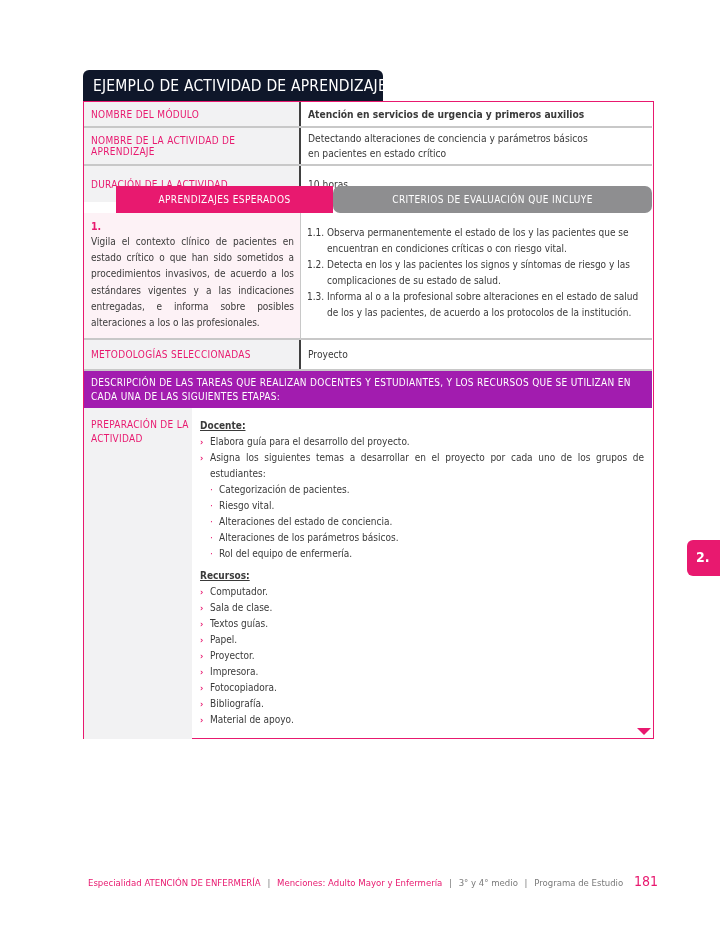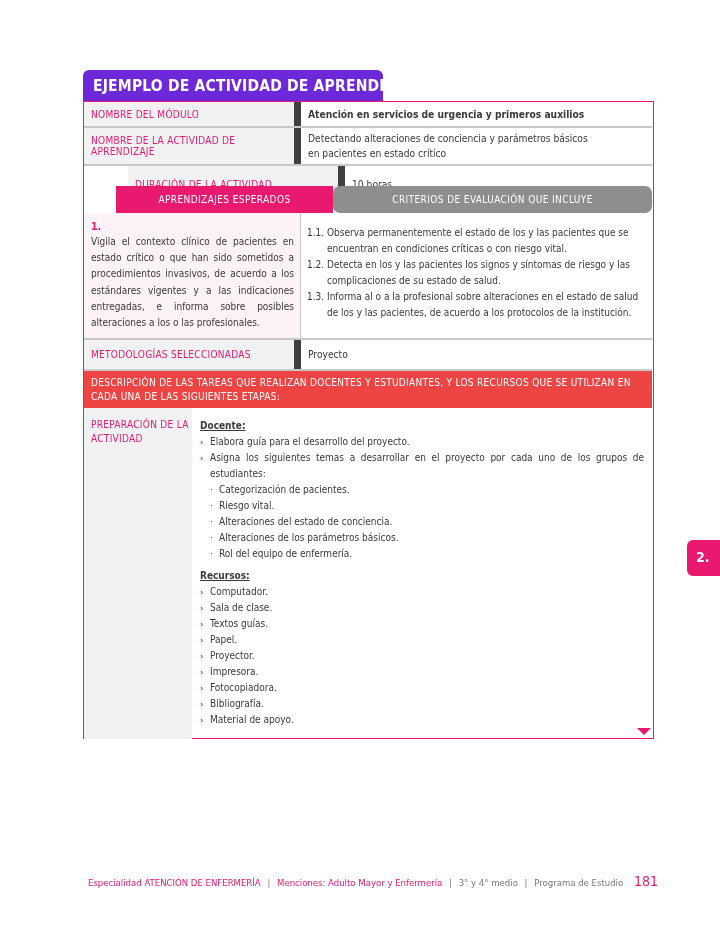--- a/index.html
+++ b/index.html
@@ -1,53 +1,53 @@
 <!DOCTYPE html>
 <html><head>
 <meta charset="utf-8">
 <style>
   * { box-sizing: border-box; margin: 0; padding: 0; }
   html, body { width: 720px; height: 932px; background: #ffffff; overflow: hidden; }
   body { position: relative; font-family: "DejaVu Sans Condensed", "DejaVu Sans", "Liberation Sans", sans-serif; color: #3a3a3a; }
 
   .title-tab {
     position: absolute; left: 83px; top: 70px; width: 300px; height: 32px;
-    background: #6d28d9; color: #fff; border-radius: 6px 6px 0 0;
-    font-size: 15.5px; letter-spacing: 0.2px; padding: 7px 0 0 10px; white-space: nowrap; font-weight: bold;
+    background: #0f172a; color: #fff; border-radius: 6px 6px 0 0;
+    font-size: 15.5px; letter-spacing: 0.2px; padding: 7px 0 0 10px; white-space: nowrap;
   }
 
   .frame {
     position: absolute; left: 83px; top: 101px; width: 571px; height: 638px;
     border: 1.5px solid #e8196f; border-top: 1.5px solid #e8196f;
   }
 
   .row { position: absolute; left: 0; width: 568px; display: flex; }
   .lab {
     width: 217px; background: #f2f2f3; color: #e8196f; font-size: 10px; letter-spacing: 0.3px;
-    padding-left: 7px; display: flex; align-items: center; border-right: 7px solid #404040;
+    padding-left: 7px; display: flex; align-items: center; border-right: 2px solid #404040;
   }
   .val { flex: 1; font-size: 10.2px; color: #3a3a3a; padding-left: 7px; display: flex; align-items: center; line-height: 15px; }
   .val.bold { font-weight: bold; }
   .hline { position: absolute; left: 0; width: 568px; height: 2px; background: #c8c8c8; }
 
   .hdr-pink { background: #e8196f; color: #fff; font-size: 10px; letter-spacing: 0.4px; justify-content: center; margin-left: 32px; }
   .hdr-gray { background: #8e8e90; color: #fff; font-size: 10px; letter-spacing: 0.4px; justify-content: center; }
 
   .exp-left {
     width: 217px; background: #fdf2f6; border-right: 1px solid #c8c8c8; padding: 6px 6px 0 7px;
     font-size: 10px; line-height: 16.2px; color: #3a3a3a; text-align: justify;
   }
   .exp-num { color: #e8196f; font-weight: bold; font-size: 10.5px; display: block; line-height: 15px; }
   .exp-right { flex: 1; padding: 12px 8px 0 6px; font-size: 10px; line-height: 16px; }
   .crit { display: flex; }
   .crit-num { width: 20px; flex-shrink: 0; }
   .crit-txt { flex: 1; }
 
   .desc-bar {
-    position: absolute; left: 0; top: 269px; width: 568px; height: 37px; background: #ef4444; color: #fff;
+    position: absolute; left: 0; top: 269px; width: 568px; height: 37px; background: #a21caf; color: #fff;
     font-size: 10px; letter-spacing: 0.3px; line-height: 14px; padding: 5px 8px 0 7px;
   }
 
   .prep-left {
     position: absolute; left: 0; top: 306px; width: 108px; height: 331px; background: #f2f2f3;
     color: #e8196f; font-size: 10px; letter-spacing: 0.3px; line-height: 14px; padding: 10px 0 0 7px;
   }
   .prep-right { position: absolute; left: 108px; top: 306px; width: 460px; padding: 10px 8px 0 8px; font-size: 10px; line-height: 16px; }
   .subhead { font-weight: bold; color: #3a3a3a; text-decoration: underline; }
   .bul { display: flex; }
@@ -83,21 +83,21 @@
     <div class="val bold">Atención en servicios de urgencia y primeros auxilios</div>
   </div>
   <div class="hline" style="top:24px;"></div>
 
   <div class="row" style="top:26px;height:36px;">
     <div class="lab">NOMBRE DE LA ACTIVIDAD DE APRENDIZAJE</div>
     <div class="val" style="padding-right:56px;">Detectando alteraciones de conciencia y parámetros básicos en pacientes en estado crítico</div>
   </div>
   <div class="hline" style="top:62px;"></div>
 
-  <div class="row" style="top:64px;height:36px;margin-left:44px;">
+  <div class="row" style="top:64px;height:36px;">
     <div class="lab">DURACIÓN DE LA ACTIVIDAD</div>
     <div class="val">10 horas</div>
   </div>
 
   <div class="row" style="top:84px;height:27px;">
     <div class="lab hdr-pink" style="padding-left:0;border-right:none;">APRENDIZAJES ESPERADOS</div>
     <div class="val hdr-gray" style="padding-left:0;border-radius:7px;">CRITERIOS DE EVALUACIÓN QUE INCLUYE</div>
   </div>
 
   <div class="row" style="top:111px;height:125px;">

